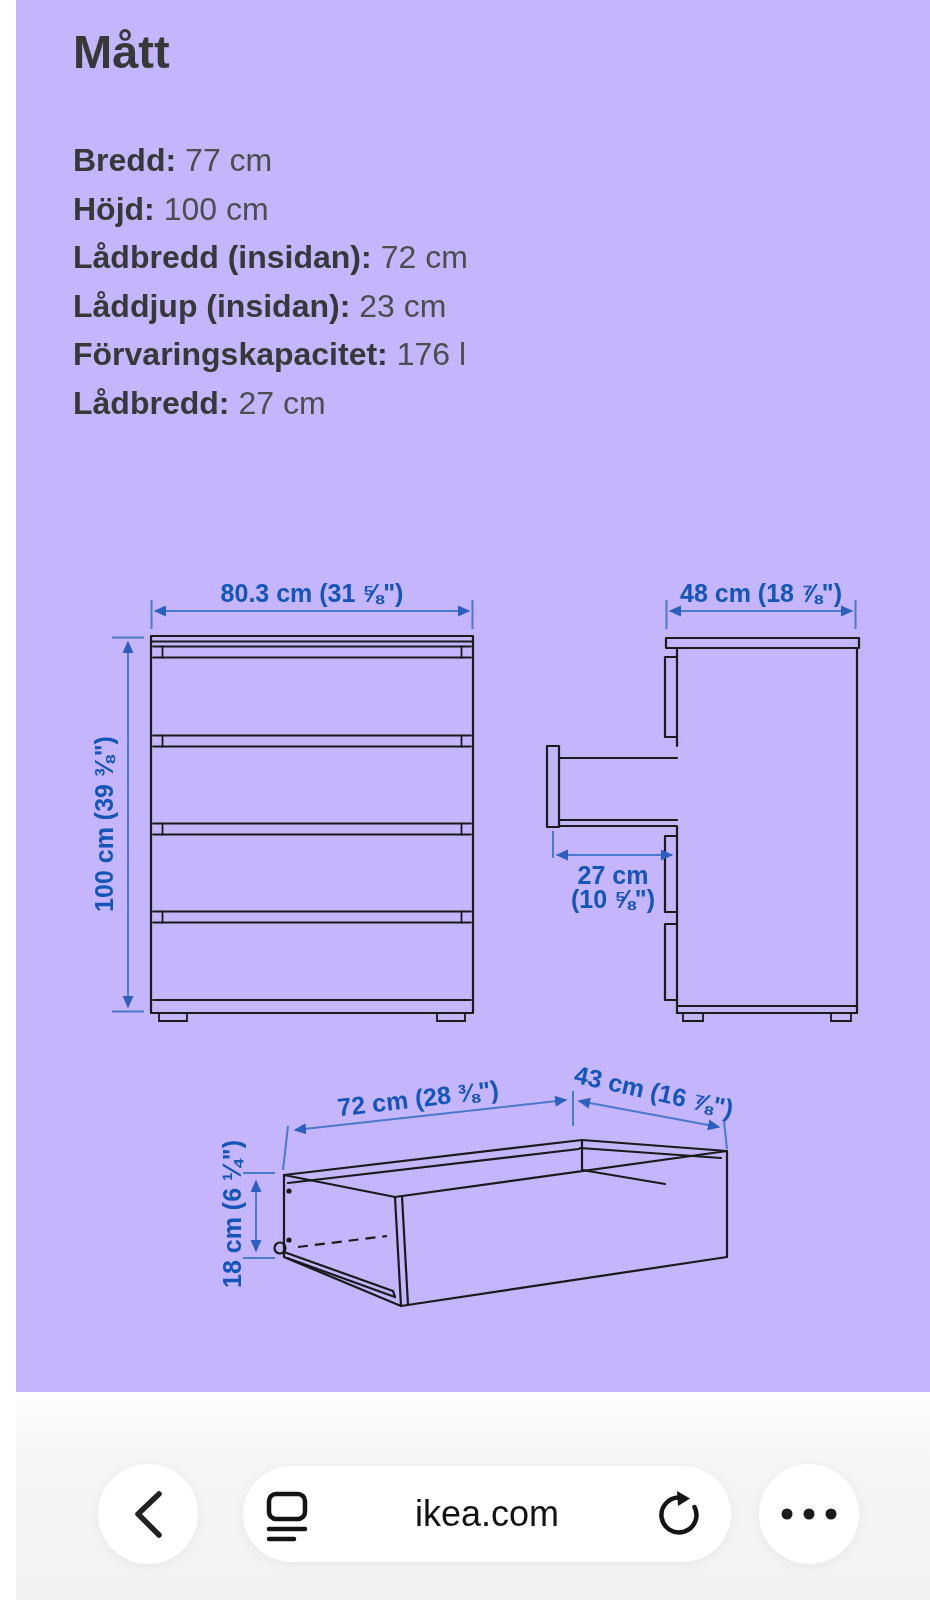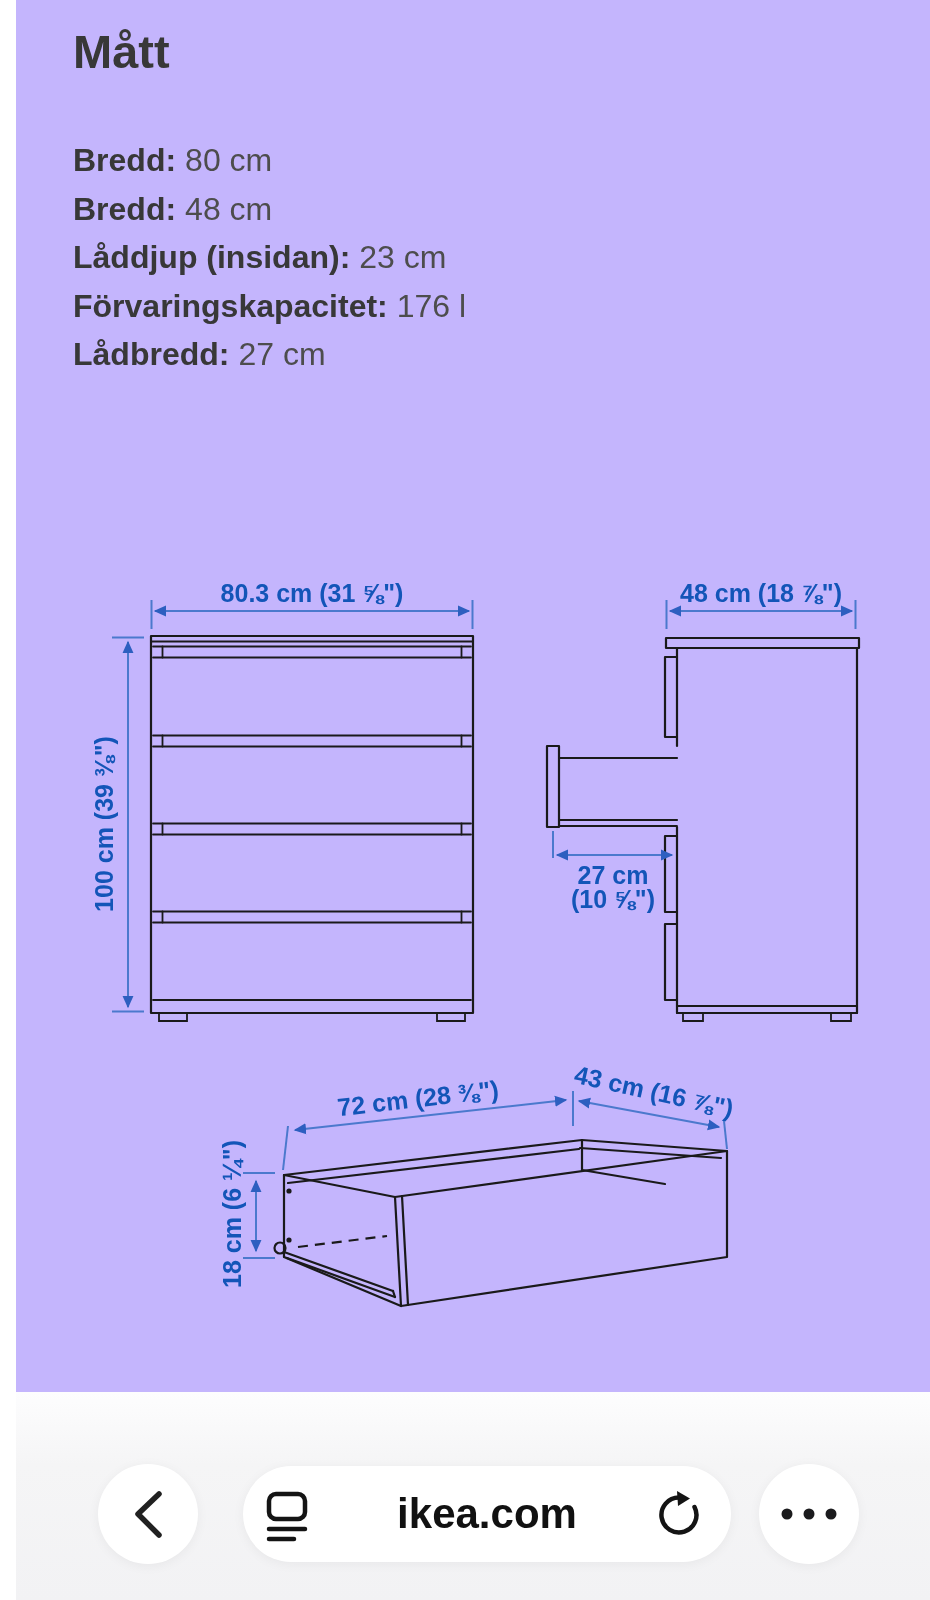--- a/index.html
+++ b/index.html
@@ -34,34 +34,35 @@
     background:#ffffff;box-shadow:0 2px 12px rgba(0,0,0,0.05);
   }
   .nav-back{left:82px;top:72px;}
   .nav-more{left:743px;top:72px;}
   .url-pill{
     position:absolute;left:227px;top:74px;width:488px;height:96px;border-radius:48px;
     background:#ffffff;box-shadow:0 2px 12px rgba(0,0,0,0.05);
   }
   .url-text{
     position:absolute;inset:0;display:flex;align-items:center;justify-content:center;
-    font-size:42px;color:#111111;font-weight:700;
+    font-size:36px;color:#111111;font-weight:400;
   }
   .icon-abs{position:absolute;}
 </style>
 </head>
 <body>
 
 <div class="screen">
 
   <h1 class="page-title">Mått</h1>
 
   <div class="specs">
-    <div class="spec-row"><span class="lbl">Bredd:</span><span class="val">80 cm</span></div>
-    <div class="spec-row"><span class="lbl">Bredd:</span><span class="val">48 cm</span></div>
+    <div class="spec-row"><span class="lbl">Bredd:</span><span class="val">77 cm</span></div>
+    <div class="spec-row"><span class="lbl">Höjd:</span><span class="val">100 cm</span></div>
+    <div class="spec-row"><span class="lbl">Lådbredd (insidan):</span><span class="val">72 cm</span></div>
     <div class="spec-row"><span class="lbl">Låddjup (insidan):</span><span class="val">23 cm</span></div>
     <div class="spec-row"><span class="lbl">Förvaringskapacitet:</span><span class="val">176 l</span></div>
     <div class="spec-row"><span class="lbl">Lådbredd:</span><span class="val">27 cm</span></div>
   </div>
 
   <svg class="diagram" viewBox="0 540 930 810">
     <defs>
       <marker id="arr" viewBox="0 0 10 10" refX="8.5" refY="5" markerWidth="6.5" markerHeight="6.5" orient="auto-start-reverse">
         <path d="M0,0.8 L9.5,5 L0,9.2 Z" fill="#2d5fc0"></path>
       </marker>

